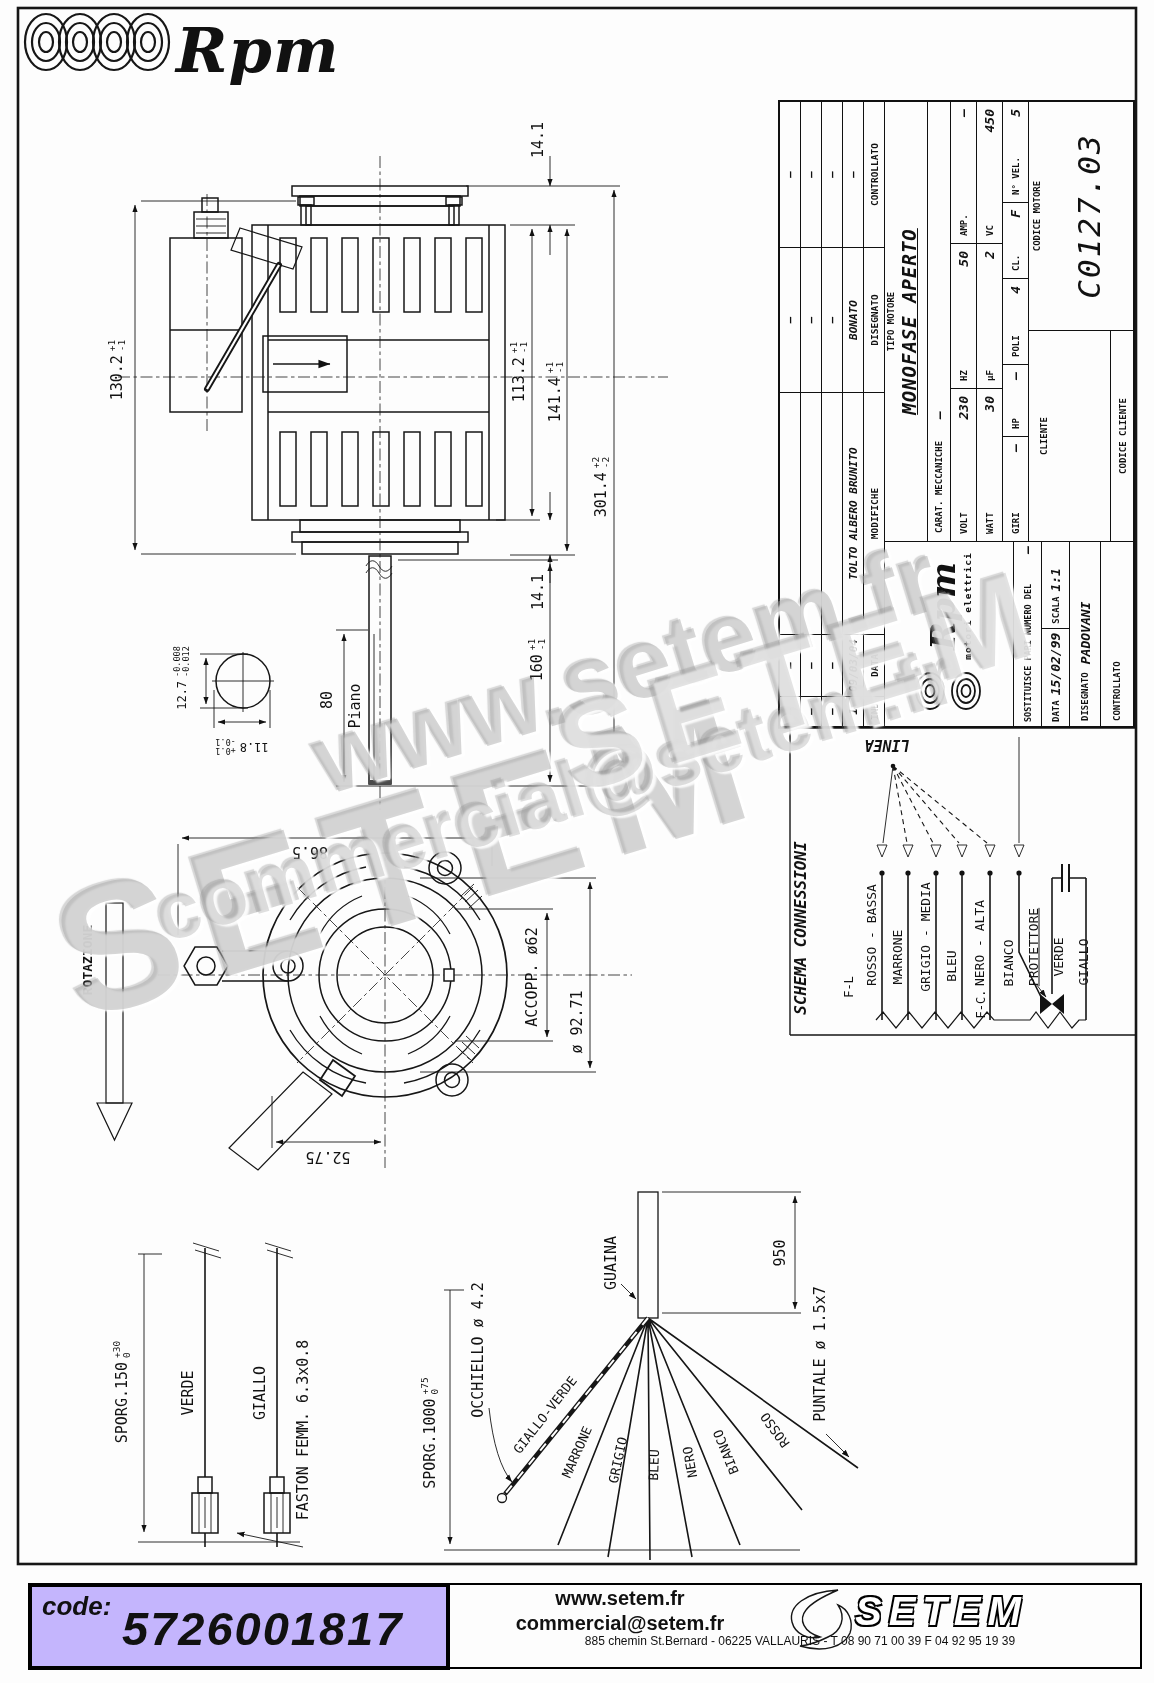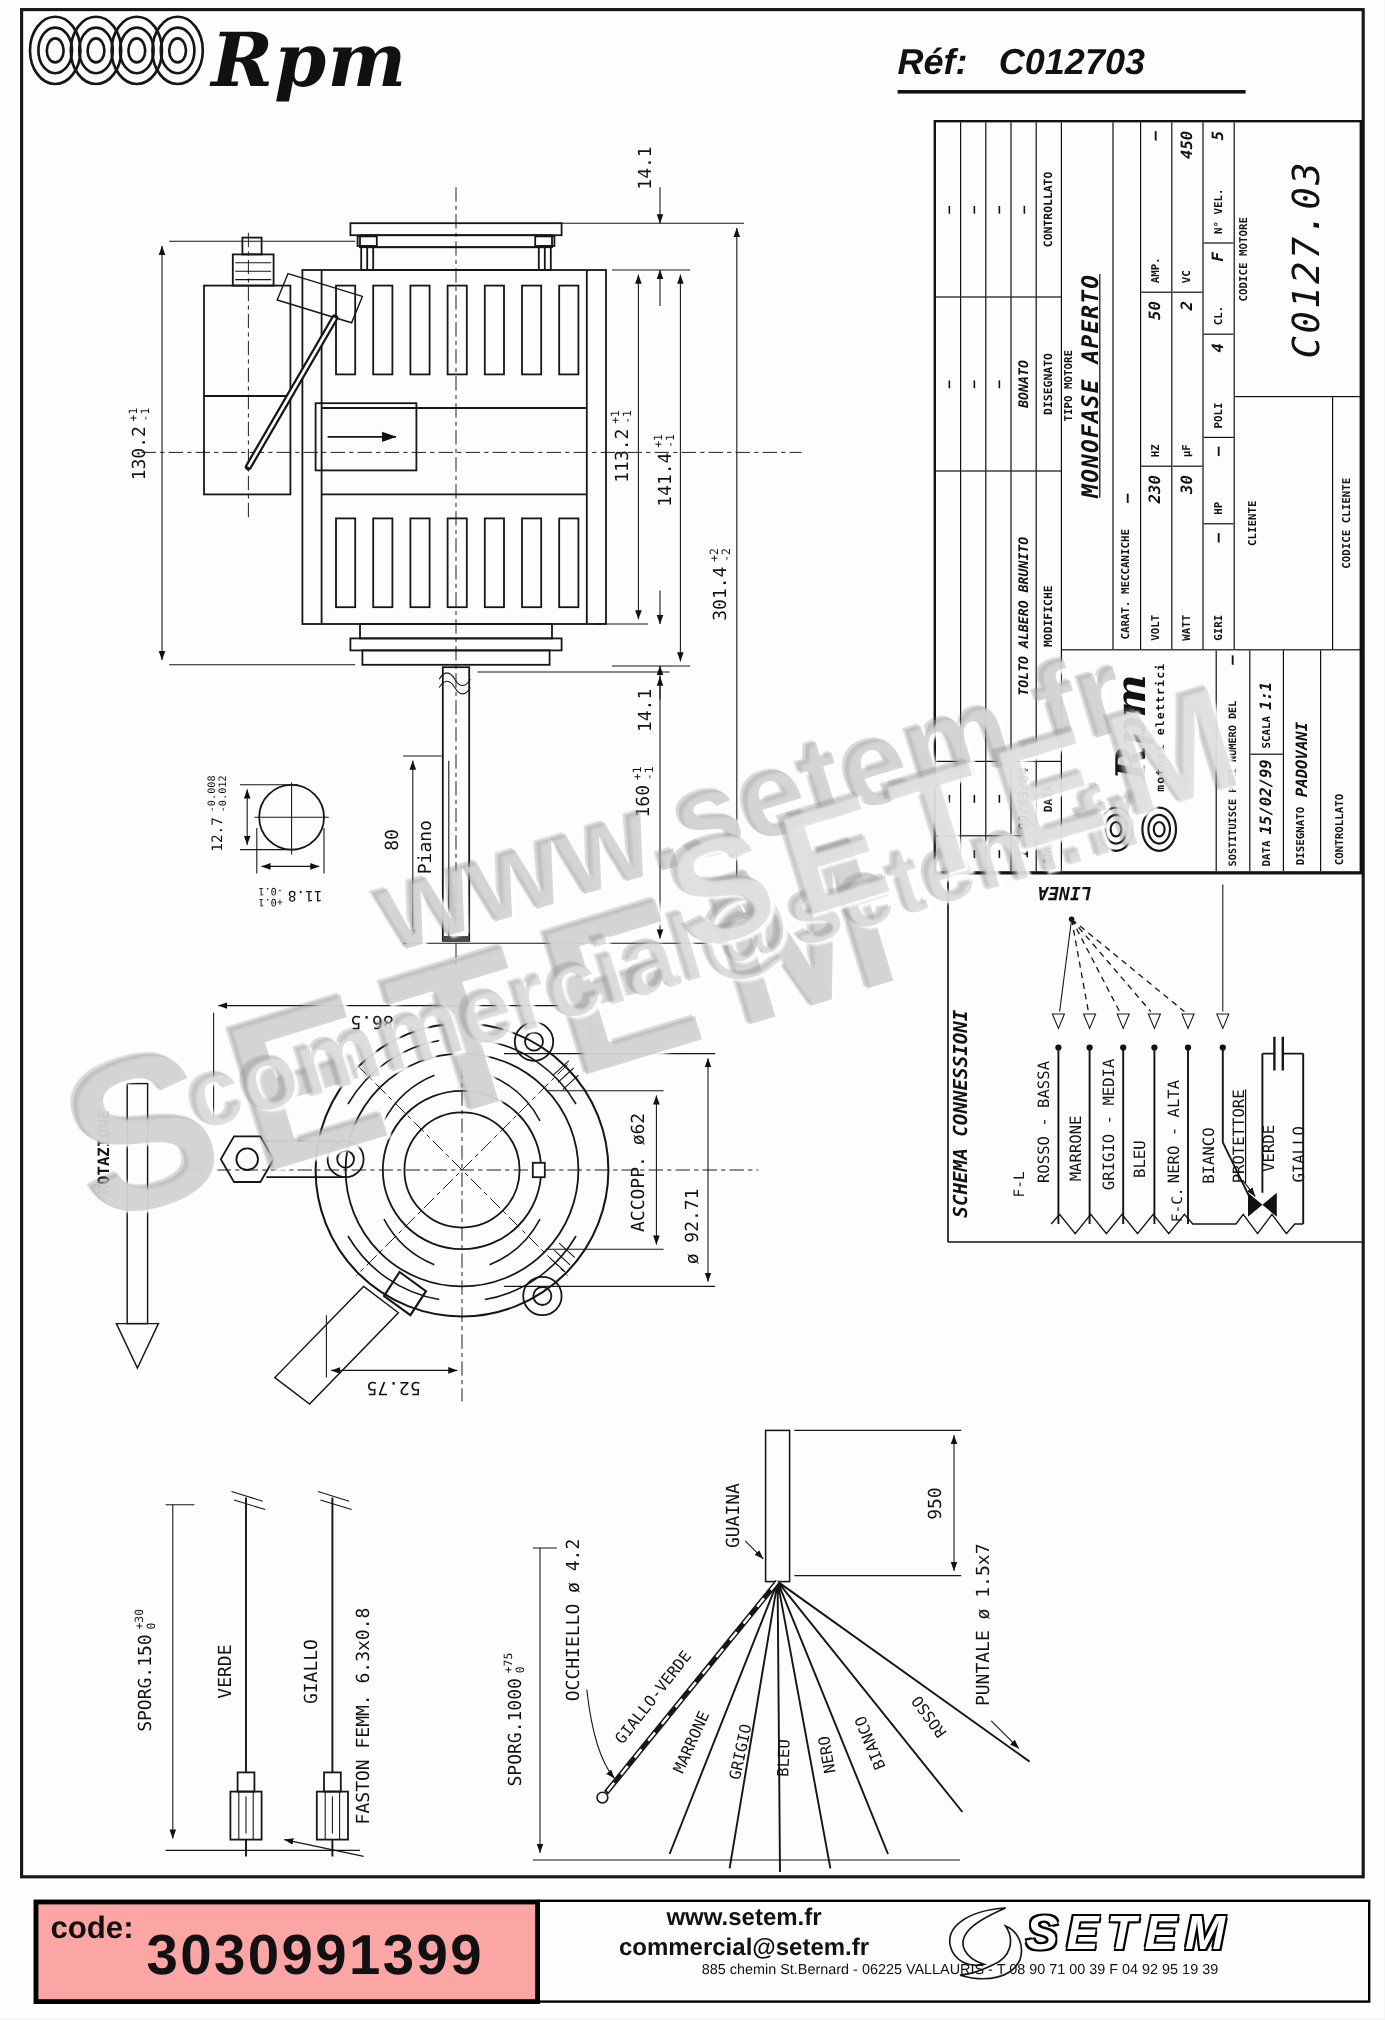--- a/index.html
+++ b/index.html
@@ -71,21 +71,21 @@
   .sp5a{width:105px}.sp5b{width:72px}.sp5c{width:86px}.sp5d{width:76px}.sp5e{flex:1}
   .botrow{flex:1;display:flex;}
   .clicol{width:211px;border-right:1.5px solid #111;display:flex;flex-direction:column;}
   .clicell{flex:1;text-align:center;padding-top:3px;}
   .codclicell{height:25px;border-top:1.5px solid #111;display:flex;align-items:center;justify-content:center;}
   .codmot{flex:1;text-align:center;display:flex;flex-direction:column;}
   .cmval{flex:1;display:flex;align-items:center;justify-content:center;
          font-size:31px;font-style:italic;letter-spacing:2px;}
   
   .codebox{position:absolute;left:28px;top:1583px;width:414px;height:79px;z-index:5;
-           border:4px solid #000;background:#fca5a5;font-family:"Liberation Sans",sans-serif;}
+           border:4px solid #000;background:#c4b5fd;font-family:"Liberation Sans",sans-serif;font-style:italic;}
   .codelabel{position:absolute;left:10px;top:4px;font-size:26px;font-weight:bold;}
   .codeval{position:absolute;left:90px;top:14px;font-size:47px;font-weight:bold;letter-spacing:2px;}
   .fbox{position:absolute;left:448px;top:1583px;width:694px;height:86px;z-index:2;
         border:2.5px solid #000;background:transparent;box-sizing:border-box;}
   .fsite{position:absolute;left:455px;top:1586px;width:330px;text-align:center;z-index:5;
          font-family:"Liberation Sans",sans-serif;font-weight:bold;font-size:20px;line-height:1.25;}
   .faddr{position:absolute;left:470px;top:1634px;width:660px;text-align:center;z-index:5;
          font-family:"Liberation Sans",sans-serif;font-size:12px;}
   .setemtxt{position:absolute;left:855px;top:1589px;z-index:5;
             font-family:"Liberation Sans",sans-serif;font-style:italic;font-weight:900;
@@ -292,24 +292,20 @@
 <path d="M838,1590 C806,1592 788,1606 792,1622 C795,1634 808,1640 820,1637 C804,1632 798,1620 806,1610 C812,1602 824,1596 838,1590 Z" fill="url(#br)" class="s" style="stroke-width:1.4px"></path>
 <path d="M800,1646 C824,1653 844,1647 850,1633 C854,1621 848,1609 838,1605 C846,1617 842,1631 828,1637 C820,1641 810,1645 800,1646 Z" fill="url(#br)" class="s" style="stroke-width:1.4px"></path>
 </svg>
 
 <div class="wm" style="left:625px;top:668px;font-size:100px;transform:translate(-50%,-50%) rotate(-17deg);">www.setem.fr</div>
 <div class="wm" style="left:410px;top:855px;font-size:180px;letter-spacing:22px;transform:translate(-50%,-50%) rotate(-17deg);">SETEM</div>
 <div class="wm" style="left:555px;top:795px;font-size:80px;transform:translate(-50%,-50%) rotate(-17deg);color:rgba(170,170,170,0.38);">commercial@setem.fr</div>
 <div class="wm" style="left:800px;top:680px;font-size:125px;letter-spacing:14px;transform:translate(-50%,-50%) rotate(-17deg);color:rgba(175,175,175,0.35);">SETEM</div>
 
 <div class="hbrand">Rpm</div>
-<div class="href">
-  <span>Réf:</span>
-  <span>C012703</span>
-</div>
 
 <div class="tb">
   <div class="rev">
     <div class="rrow">
       <div class="cell c0">–</div>
       <div class="cell c1">–</div>
       <div class="cell c2"></div>
       <div class="cell c3">–</div>
       <div class="cell c4">–</div>
     </div>
@@ -529,21 +525,21 @@
 <div class="lbl r90 s13" style="left:979px;top:943px">NERO - ALTA</div>
 <div class="lbl r90 s13" style="left:1008px;top:963px">BIANCO</div>
 <div class="lbl r90 s13 und" style="left:1033px;top:947px">PROTETTORE</div>
 <div class="lbl r90 s13" style="left:1058px;top:957px">VERDE</div>
 <div class="lbl r90 s13" style="left:1083px;top:962px">GIALLO</div>
 <div class="lbl r90 s12" style="left:849px;top:987px">F-L</div>
 <div class="lbl r90 s12" style="left:981px;top:1004px">F-C.</div>
 
 <div class="codebox">
   <div class="codelabel">code:</div>
-  <div class="codeval">3030991399</div>
+  <div class="codeval">5726001817</div>
 </div>
 <div class="fbox"></div>
 <div class="fsite">
   <div>www.setem.fr</div>
   <div>commercial@setem.fr</div>
 </div>
 <div class="faddr">885 chemin St.Bernard  -  06225 VALLAURIS  -  T 08 90 71 00 39   F 04 92 95 19 39</div>
 <div class="setemtxt">SETEM</div>
 
 </div>

